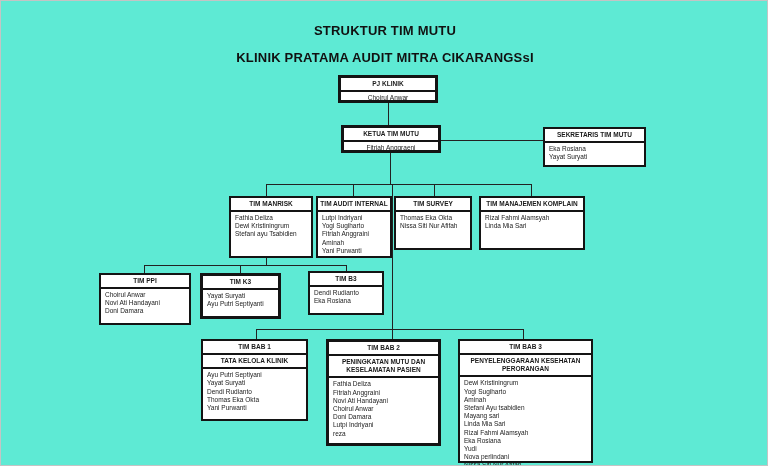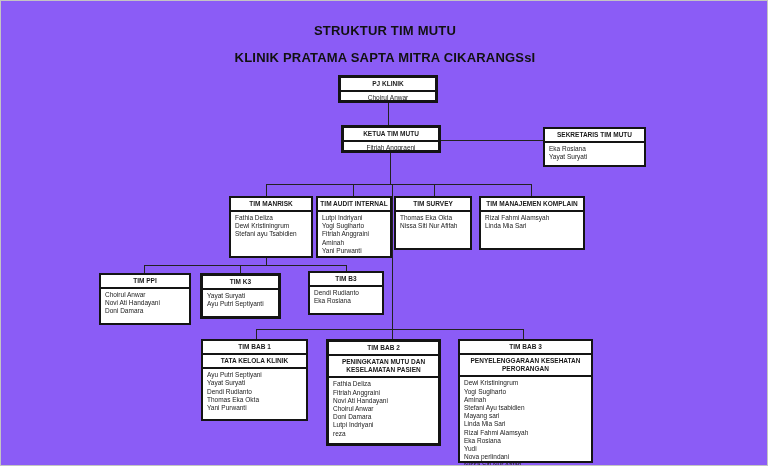--- a/index.html
+++ b/index.html
@@ -1,19 +1,19 @@
 <!DOCTYPE html>
 <html><head>
 <meta charset="utf-8">
 <style>
   html,body{margin:0;padding:0;background:#ffffff;}
   #page{
     position:relative;
     width:768px;height:466px;
-    background:#8b5cf6;
+    background:#5eead4;
     border:1px solid #c4c4c4;
     box-sizing:border-box;
     font-family:"Liberation Sans", sans-serif;
     color:#1a1a1a;
     overflow:hidden;
   }
   .title{
     position:absolute;left:0;width:768px;
     text-align:center;font-weight:bold;font-size:13px;
     color:#111;letter-spacing:.2px;
@@ -42,21 +42,21 @@
   .hline,.vline{position:absolute;background:#222;}
   .hline{height:1px;}
   .vline{width:1px;}
 </style>
 </head>
 <body>
 
 <div id="page">
 
   <div class="title" style="top:22px;">STRUKTUR TIM MUTU</div>
-  <div class="title" style="top:49px;">KLINIK PRATAMA SAPTA MITRA CIKARANGSsI</div>
+  <div class="title" style="top:49px;">KLINIK PRATAMA AUDIT MITRA CIKARANGSsI</div>
 
   <div class="vline" style="left:387px;top:102px;height:22px;"></div>
   <div class="hline" style="left:440px;top:139px;width:102px;"></div>
   <div class="vline" style="left:389px;top:152px;height:31px;"></div>
   <div class="hline" style="left:265px;top:183px;width:266px;"></div>
   <div class="vline" style="left:265px;top:183px;height:12px;"></div>
   <div class="vline" style="left:352px;top:183px;height:12px;"></div>
   <div class="vline" style="left:433px;top:183px;height:12px;"></div>
   <div class="vline" style="left:530px;top:183px;height:12px;"></div>
   <div class="vline" style="left:391px;top:183px;height:155px;"></div>

